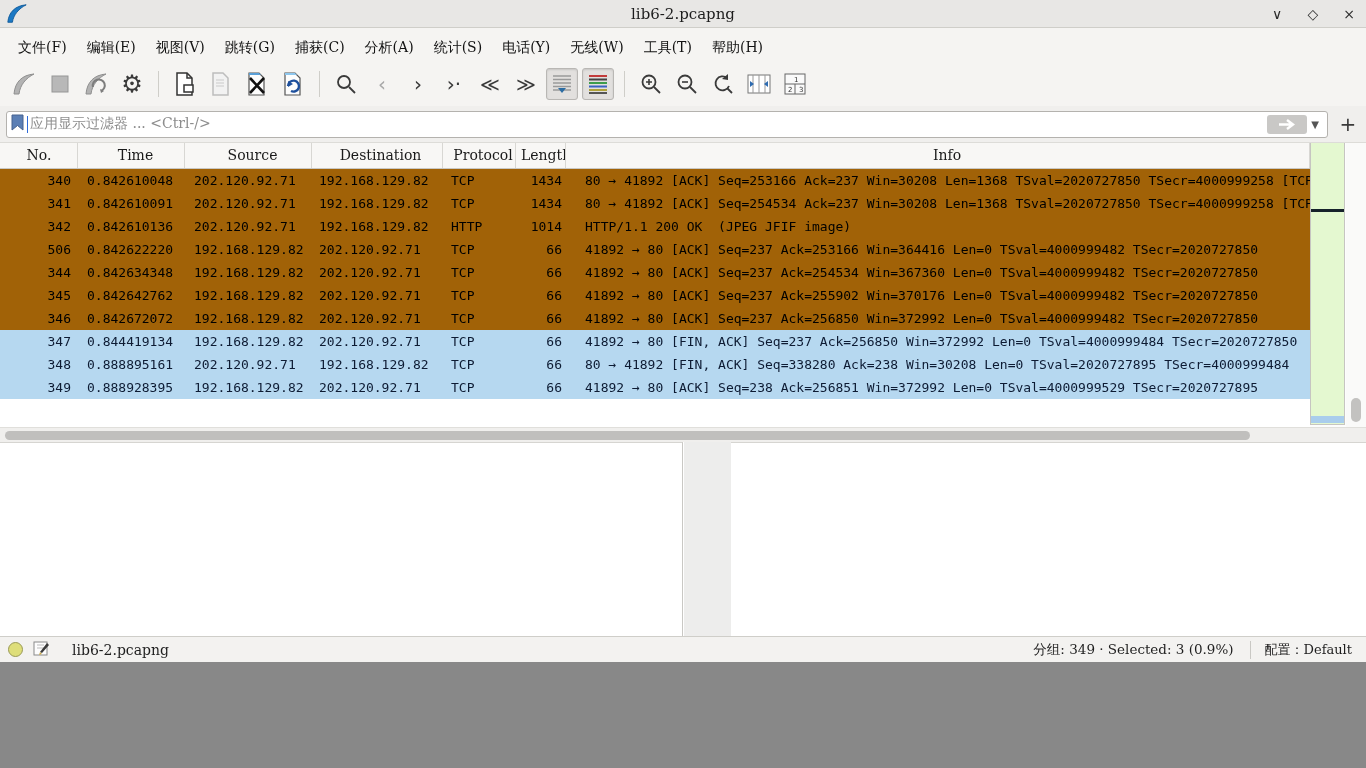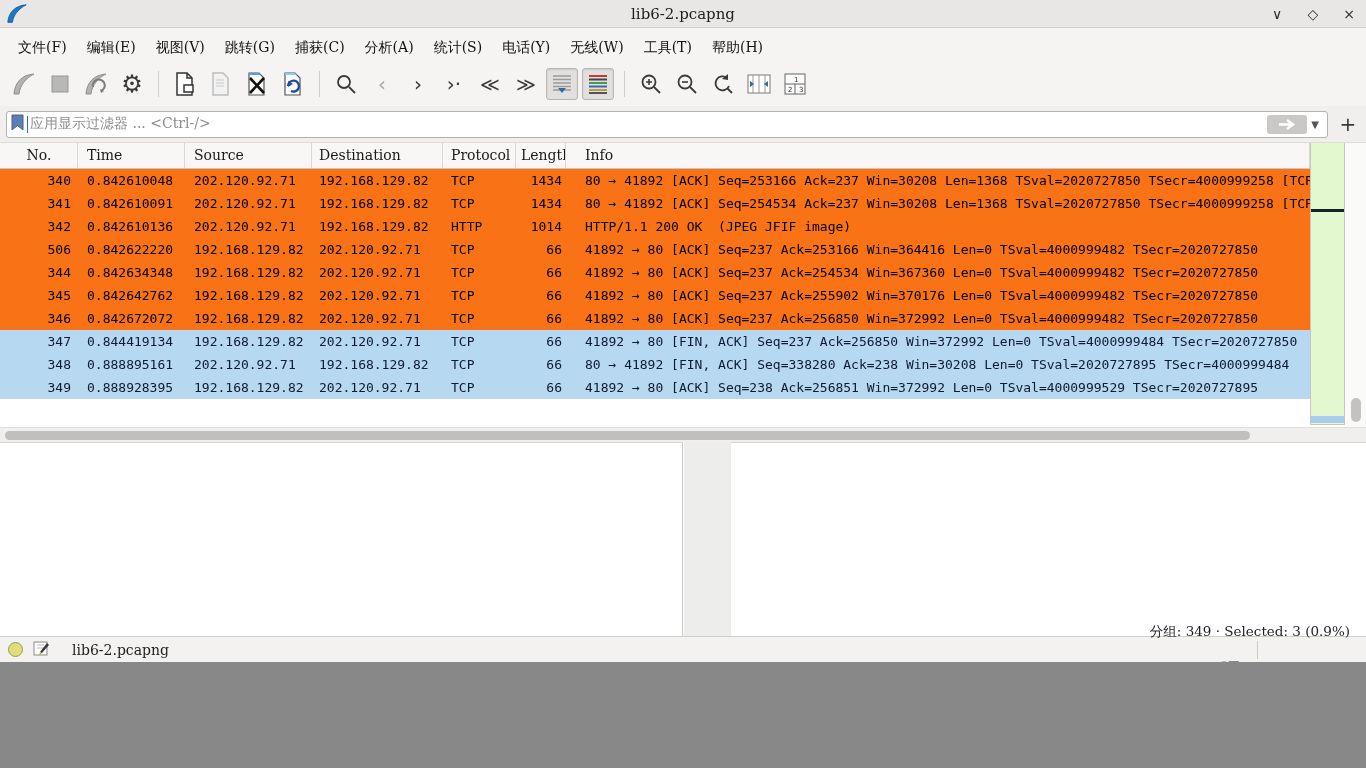--- a/index.html
+++ b/index.html
@@ -43,22 +43,22 @@
   .filter-apply { width:40px; height:19px; background:#c9c8c6; border-radius:3px;
     display:flex; align-items:center; justify-content:center; margin-right:2px; }
   .filter-apply svg { display:block; }
   .filter-dd { font-size:10px; color:#555; margin:0 4px 0 2px; font-family:"DejaVu Sans", sans-serif; }
   .filter-add { width:24px; height:24px; margin-left:8px; font-size:20px; color:#3a3a3a;
     display:flex; align-items:center; justify-content:center; font-family:"DejaVu Sans", sans-serif; }
   
   .packetarea { position:absolute; top:143px; left:0; right:0; height:284px; background:#fdfdfd; }
   .ptable { position:absolute; left:0; top:0; width:1310px; height:284px; overflow:hidden; background:#fff; }
   .phead { display:flex; height:26px; background:#f8f7f5; border-bottom:1px solid #c9c8c4; font-size:14px; }
-  .phead .cell { border-right:1px solid #d8d7d3; line-height:25px; overflow:hidden; white-space:nowrap; }
-  .prow { display:flex; height:23px; background:#f97316; color:#000;
+  .phead .cell { border-right:1px solid #d8d7d3; line-height:25px; overflow:hidden; white-space:nowrap;text-align:center; }
+  .prow { display:flex; height:23px; background:#a16207; color:#000;
     font-family:"DejaVu Sans Mono","Liberation Mono",monospace; font-size:13px; line-height:23px; }
   .prow.selected { background:#b6d8f0; color:#0d1b33; }
   .prow .cell { overflow:hidden; white-space:pre; }
   .c-no    { width:78px;  text-align:right; padding-right:7px; }
   .c-time  { width:107px; padding-left:9px; }
   .c-src   { width:127px; padding-left:9px; }
   .c-dst   { width:131px; padding-left:7px; }
   .c-proto { width:73px;  padding-left:8px; }
   .c-len   { width:50px;  text-align:right; padding-right:4px; }
   .c-info  { flex:1; padding-left:19px; }
@@ -84,21 +84,21 @@
   .pane-hscroll { position:absolute; left:0; bottom:0; width:683px; height:20px; background:#f0efed;
     border-top:1px solid #d9d8d4; }
   .pane-hscroll .thumb { position:absolute; left:4px; top:4px; width:552px; height:11px;
     background:#c3c2c0; border-radius:6px; }
   
   .statusbar { position:absolute; bottom:0; left:0; right:0; height:26px; background:#f3f2f0;
     border-top:1px solid #cfcec9; display:flex; align-items:center; font-size:13px; color:#1e1e1e; }
   .sb-left { display:flex; align-items:center; gap:10px; padding-left:8px; flex:1; }
   .expert-dot { width:15px; height:15px; border-radius:50%; background:#dede7a; border:1px solid #9a9a56; }
   .sb-file { padding-left:12px; font-size:14px; }
-  .sb-right { display:flex; align-items:center;flex-direction:column; }
+  .sb-right { display:flex; align-items:center; }
   .sb-stats { padding-right:16px; font-size:13.5px; }
   .sb-sep { width:1px; height:18px; background:#c9c8c4; }
   .sb-profile { padding:0 14px 0 14px; font-size:13px; }
 </style>
 </head>
 <body>
 
 <div class="app">
 
   <div class="titlebar">

